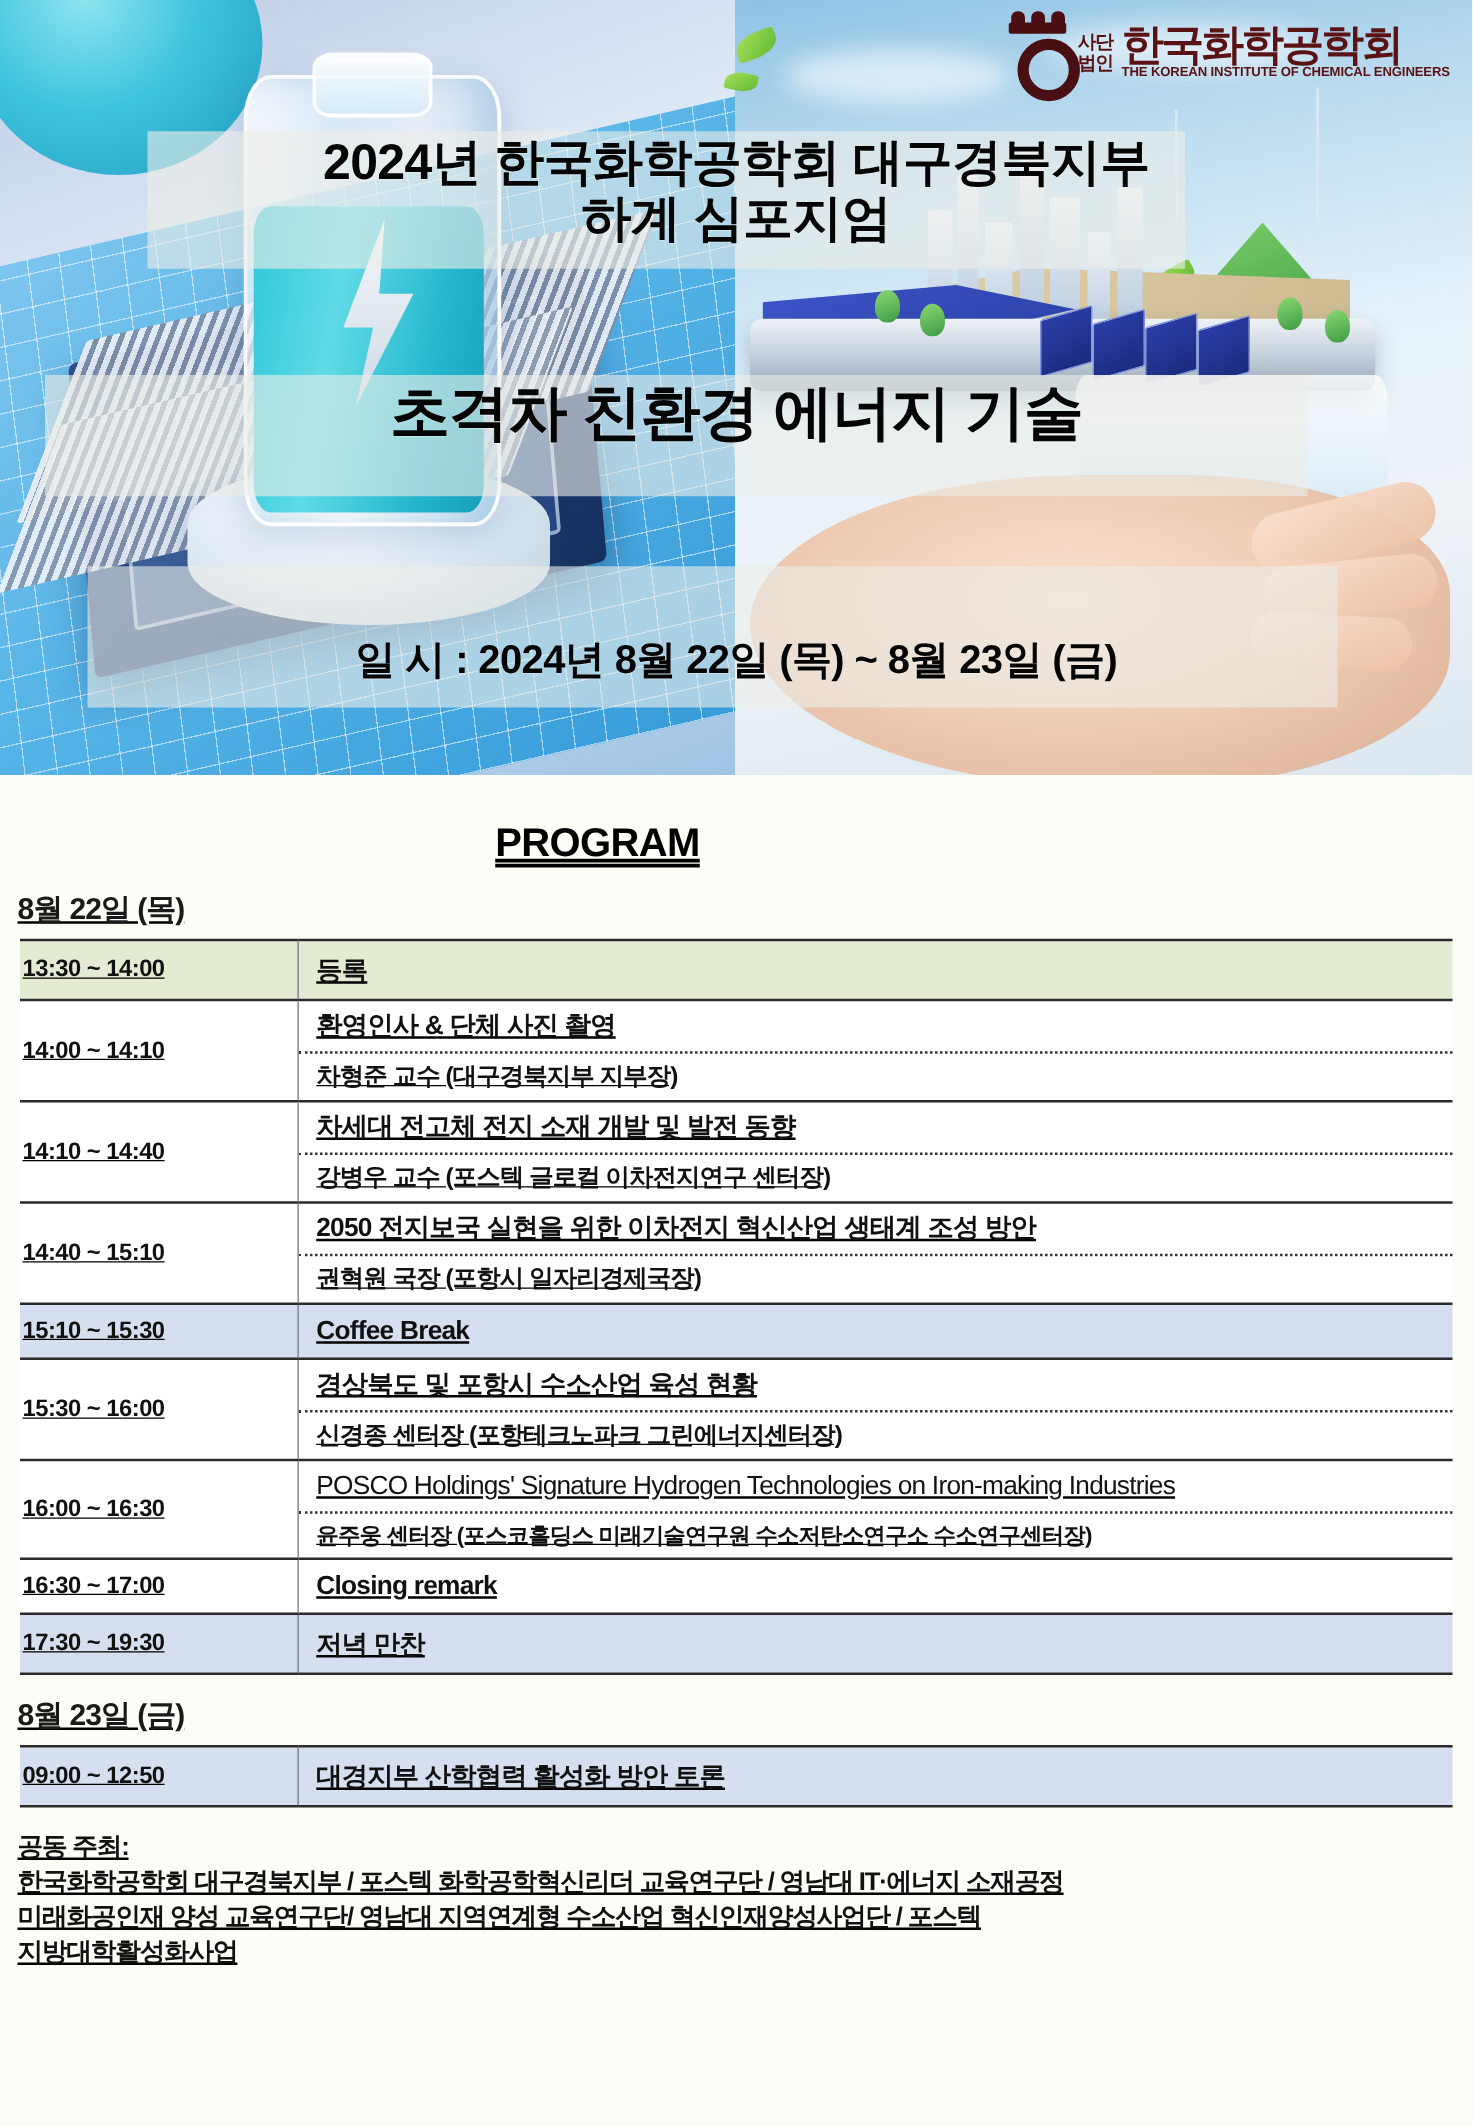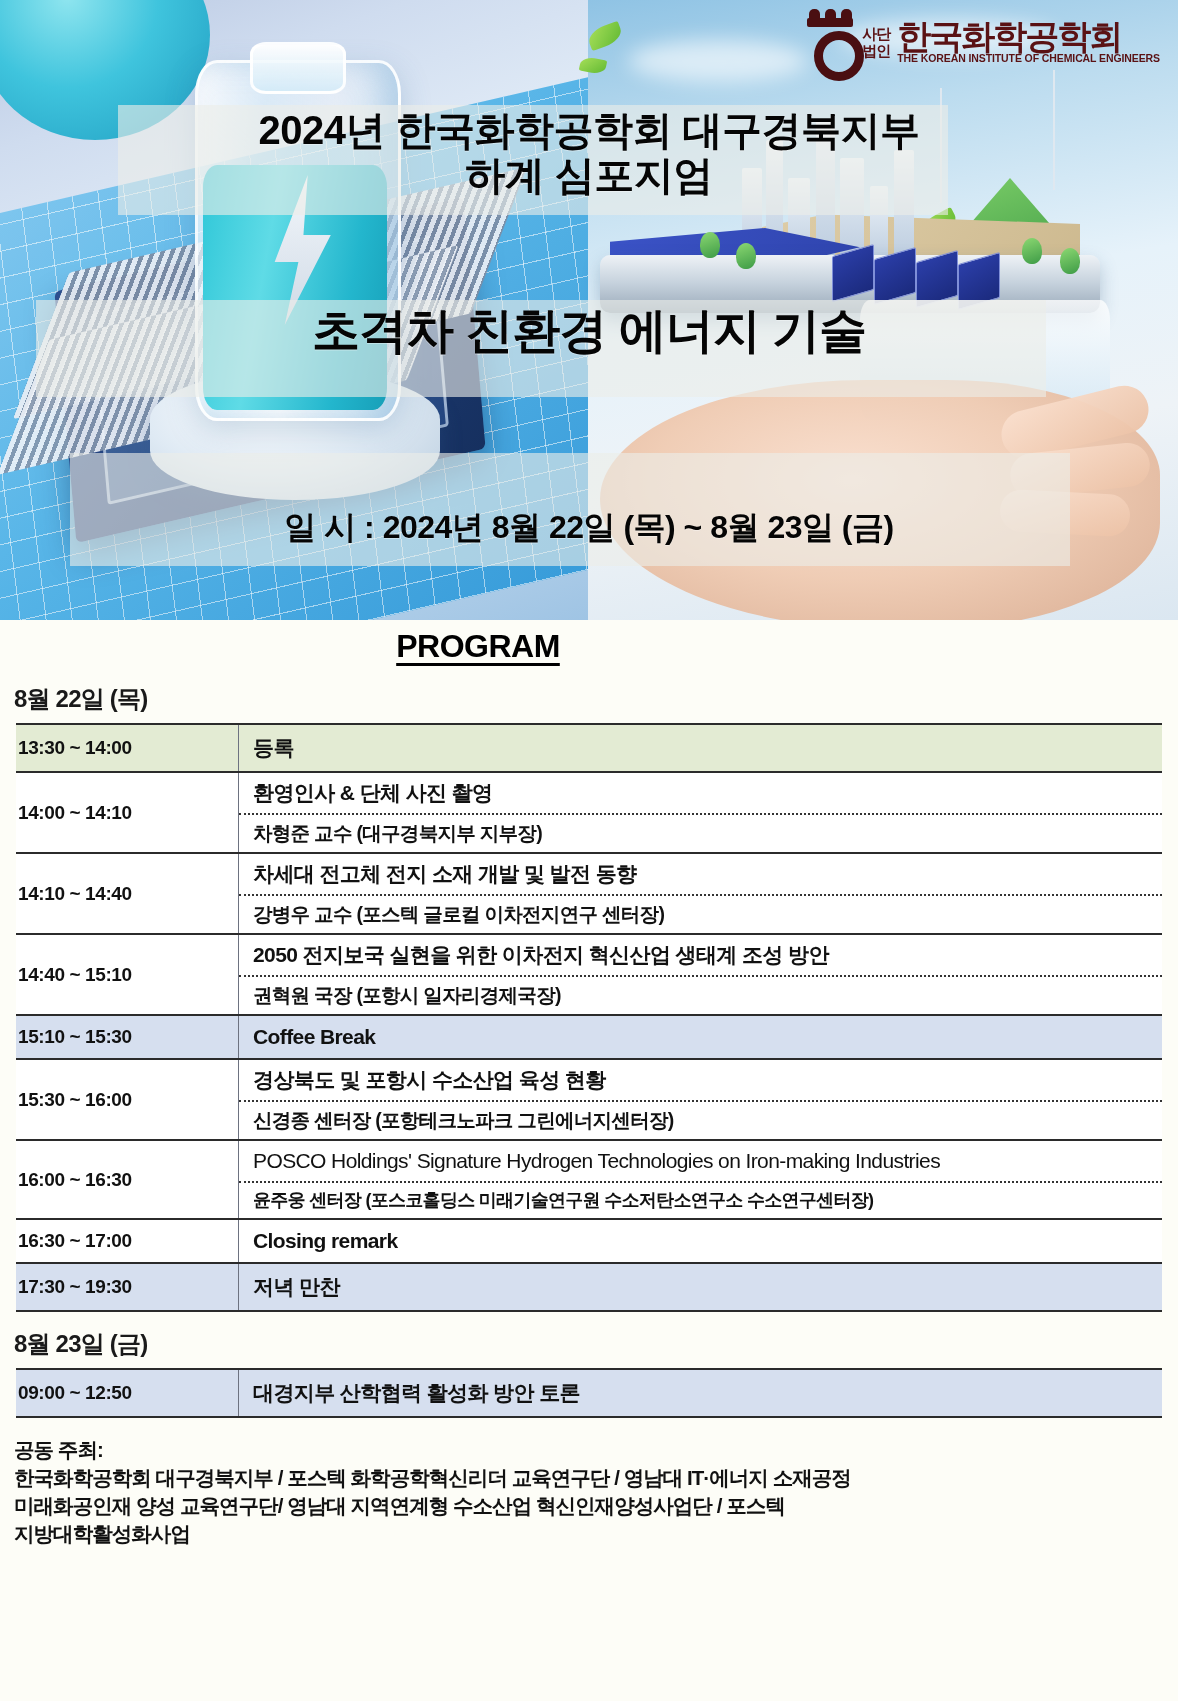--- a/index.html
+++ b/index.html
@@ -164,21 +164,21 @@
   .logo-sadan{display:flex;flex-direction:column;justify-content:center;gap:2px;}
   .logo-sadan span{
     font-size:15px;font-weight:bold;color:#5a1214;line-height:1;
     letter-spacing:-1px;
   }
   .logo-main{display:flex;flex-direction:column;}
   .logo-kr{font-size:34px;font-weight:bold;color:#5a1214;line-height:.95;letter-spacing:-2px;}
   .logo-en{font-size:10.5px;font-weight:bold;color:#5a1214;letter-spacing:-.1px;line-height:1.2;}
 
   
-  .content{position:absolute;left:0;top:620px;width:956px;}
+  .content{position:absolute;left:0;top:648px;width:956px;text-decoration:underline;}
   .program-title{
     text-align:center;font-size:32px;font-weight:bold;color:#000;
     text-decoration:underline;text-underline-offset:6px;
     letter-spacing:-.5px;padding:8px 0 2px;
   }
   .day-head{
     font-size:24px;font-weight:bold;color:#1a1a1a;letter-spacing:-.8px;
     padding:16px 0 8px 14px;
   }
   table.prog{

